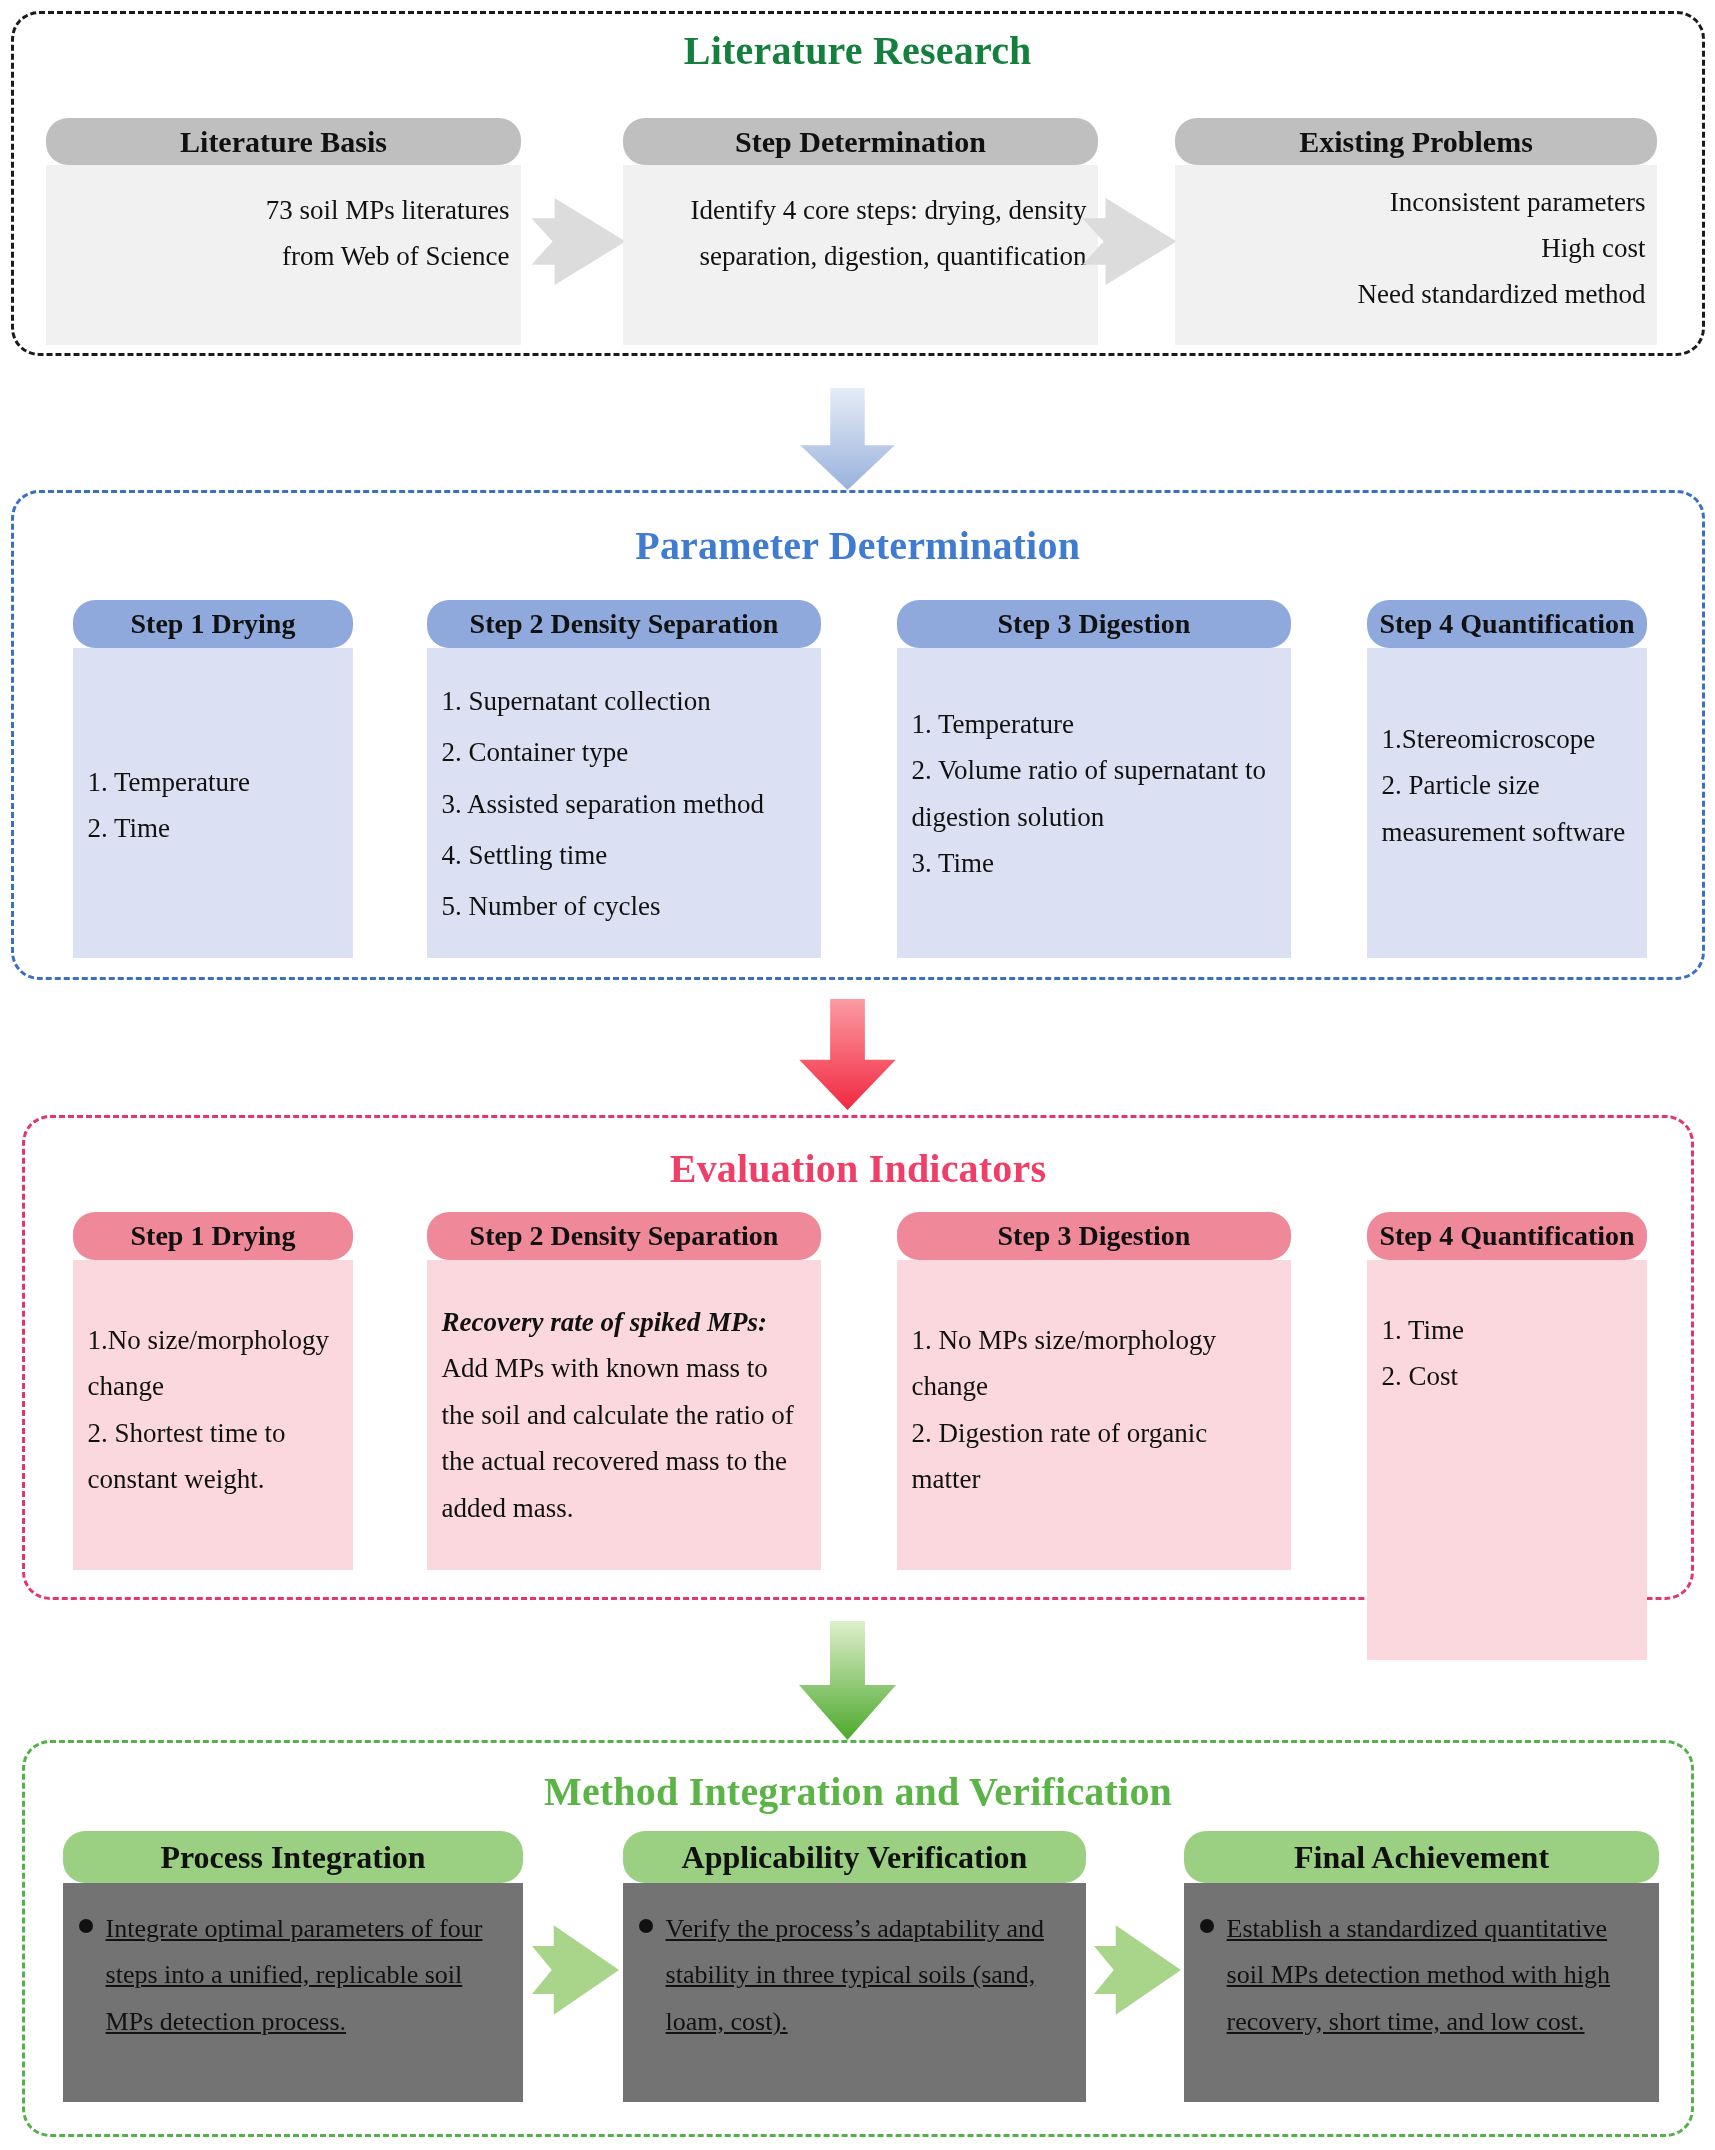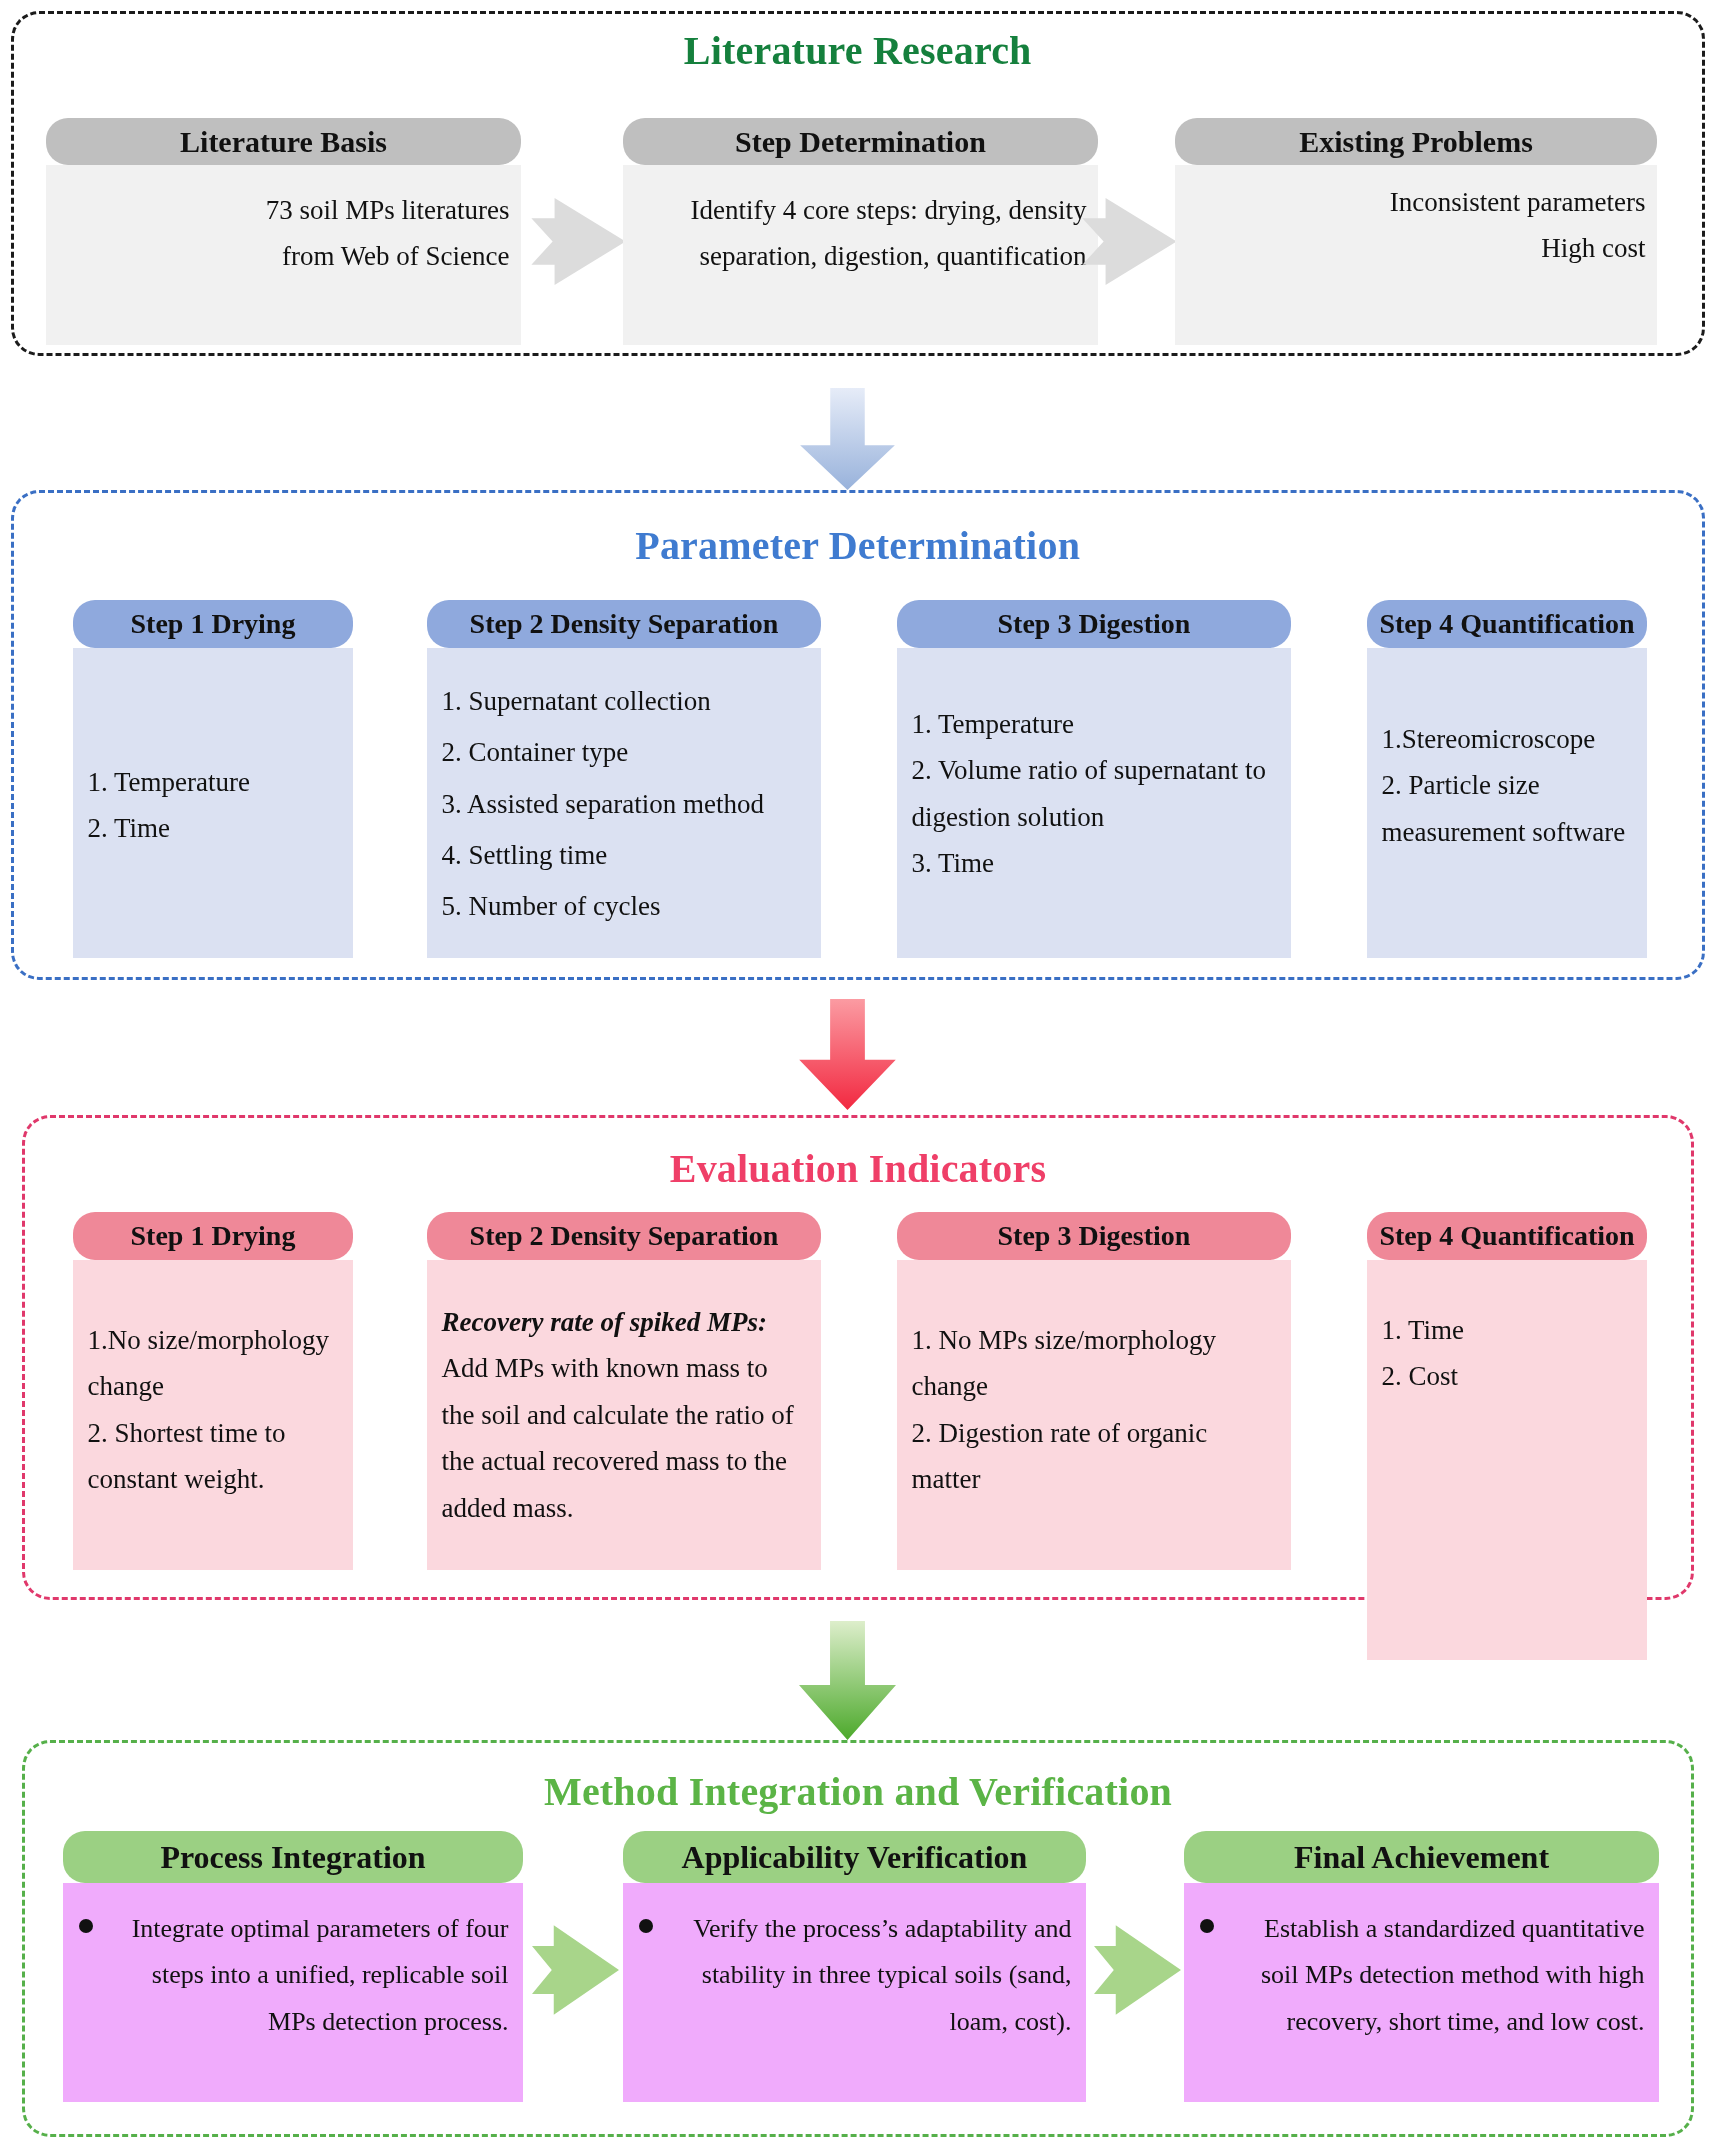--- a/index.html
+++ b/index.html
@@ -51,22 +51,22 @@
     padding:22px 12.6px 12.6px 14.5px;text-align:left;}
 
   
   .eva .card-head{background:#ef8898;color:#111;font-size:28px;height:48px;}
   .eva .card-body{background:#fbd8de;color:#111;font-size:27px;line-height:1.72;
     padding:22px 12.6px 12.6px 14.5px;text-align:left;}
   .eva .lead{font-weight:bold;font-style:italic;display:block;}
 
   
   .met .card-head{background:#9bd083;color:#111;font-size:32px;height:52px;}
-  .met .card-body{background:#f0abfc;color:#111;font-size:26px;line-height:1.78;
-    padding:23px 14.5px 12.6px 15.5px;text-align:right;}
+  .met .card-body{background:#737373;color:#111;font-size:26px;line-height:1.78;
+    padding:23px 14.5px 12.6px 15.5px;text-align:left;text-decoration:underline;}
 
   .bullet-row{display:flex;align-items:flex-start;gap:12.6px;}
   .bullet-dot{flex:0 0 auto;width:14.5px;height:14.5px;border-radius:50%;
     background:#111;margin-top:12.6px;}
   .bullet-txt{flex:1 1 auto;}
 
   .ln{display:block;}
 
   
   .chev{position:absolute;}
@@ -111,20 +111,21 @@
     <svg width="95" height="87" viewBox="0 0 195 180">
       <path d="M0 42 L48 42 L48 0 L195 90 L48 180 L48 138 L0 138 L44 90 Z" fill="#dcdcdc"></path>
     </svg>
   </div>
 
   <div class="card lit" style="left:1175px;top:118px;width:482px;height:227px;">
     <div class="card-head">Existing Problems</div>
     <div class="card-body" style="height:180px;padding-top:13.6px;">
       <span class="ln">Inconsistent parameters</span>
       <span class="ln">High cost</span>
+      <span class="ln">Need standardized method</span>
     </div>
   </div>
 
   <div class="vArrow" style="left:800px;top:388px;width:95px;height:102px;">
     <svg width="95" height="102" viewBox="0 0 195 210">
       <defs>
         <linearGradient id="gBlue" x1="0" y1="0" x2="0" y2="1">
           <stop offset="0%" stop-color="#e6ecf8"></stop>
           <stop offset="100%" stop-color="#98b2db"></stop>
         </linearGradient>

